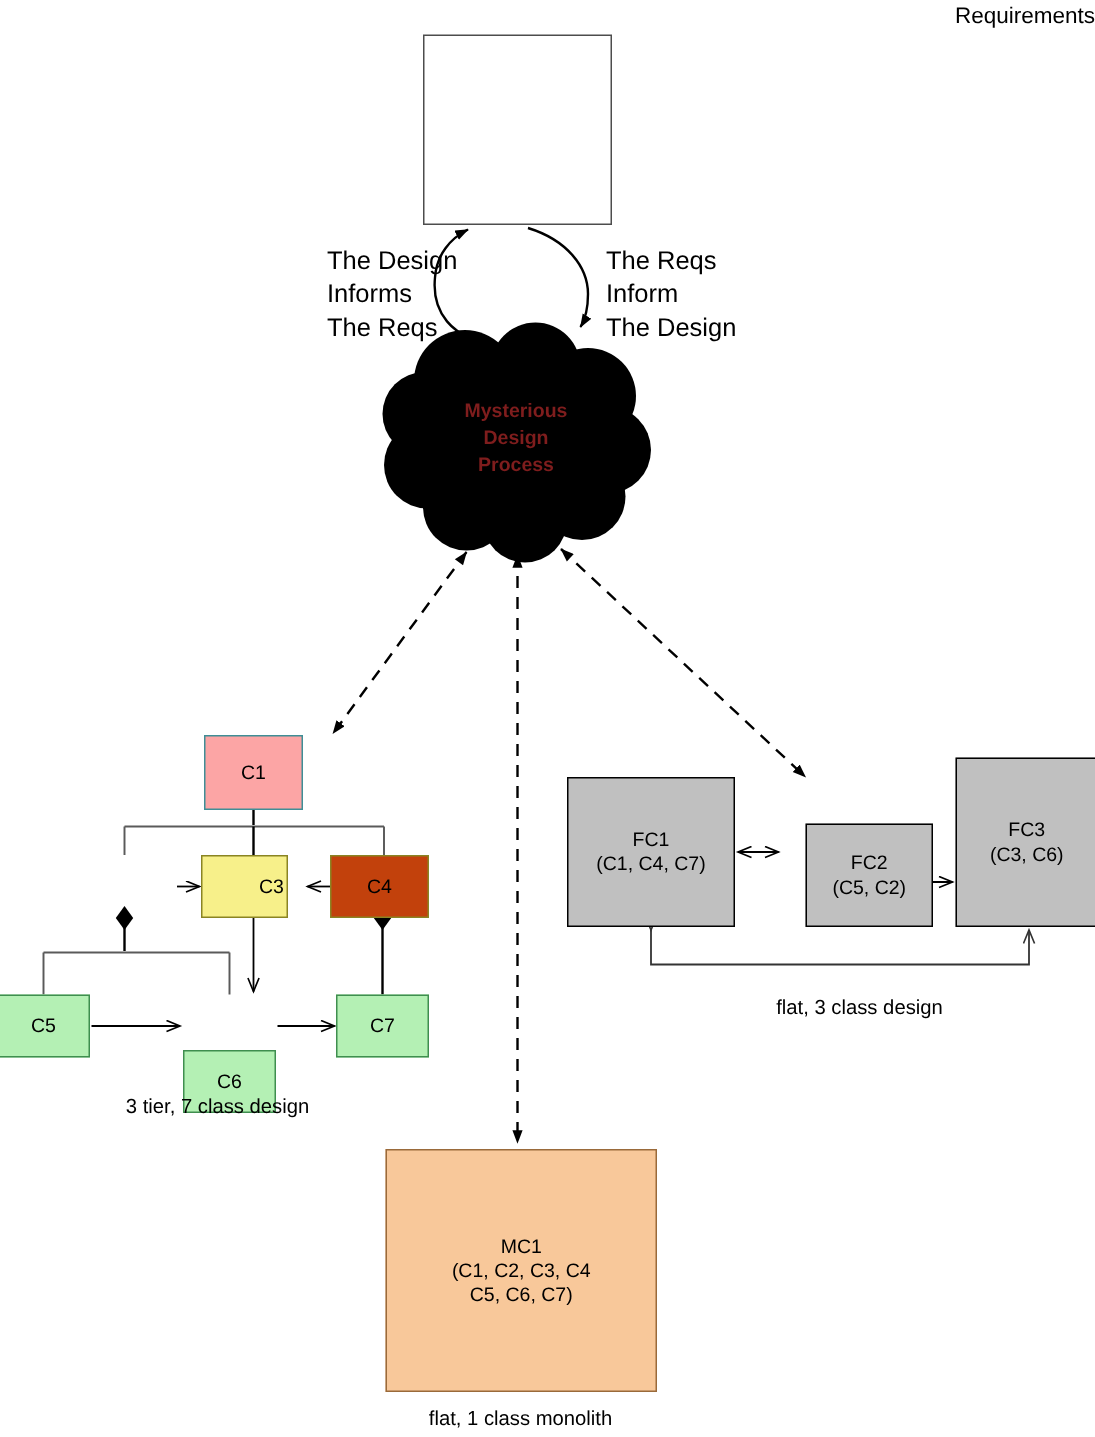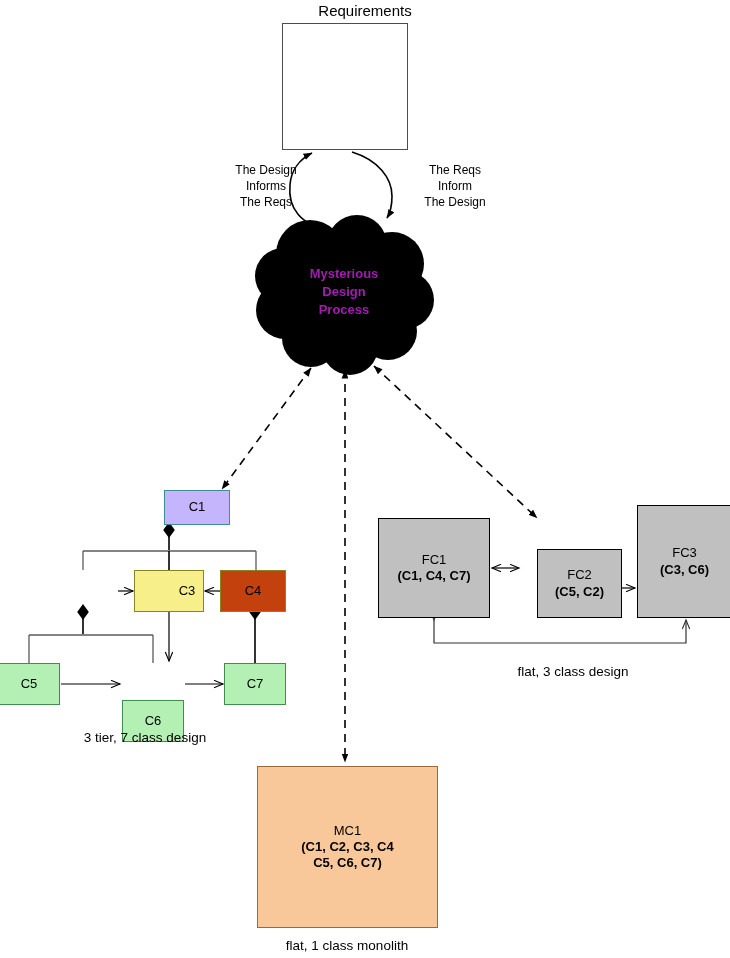--- a/index.html
+++ b/index.html
@@ -34,68 +34,68 @@
     justify-content: center;
     text-align: center;
     font-size: 13px;
     color: #000000;
     z-index: 5;
   }
   .node .nm {
     line-height: 1.25;
   }
   .node .members {
-    font-weight: bold;
+    font-weight: normal;
     line-height: 1.25;
     white-space: pre;
   }
   .caption {
     position: absolute;
     font-size: 13.5px;
     color: #000;
     text-align: center;
     z-index: 6;
     white-space: nowrap;
   }
   .edge-label {
     position: absolute;
-    font-size: 12px;
+    font-size: 17px;
     color: #000;
     line-height: 1.32;
-    text-align: center;
+    text-align: left;
     z-index: 6;
     white-space: pre-line;
   }
   #req-title {
     position: absolute;
     left: 0;
     top: 2px;
     width: 730px;
-    text-align: center;
+    text-align: right;
     font-size: 15px;
     color: #000;
     z-index: 6;
   }
   #req-box {
     position: absolute;
     left: 282px;
     top: 23px;
     width: 124px;
     height: 125px;
     border: 1.3px solid #4d4d4d;
     background: #ffffff;
     z-index: 4;
   }
   #cloud-label {
     position: absolute;
     left: 278px;
     top: 265px;
     width: 132px;
     text-align: center;
-    color: #a21caf;
+    color: #7f1d1d;
     font-weight: bold;
     font-size: 13px;
     line-height: 1.38;
     z-index: 7;
     white-space: pre-line;
   }
 </style>
 </head>
 <body>
 
@@ -108,26 +108,26 @@
 Design
 Process</div>
 
   <div class="edge-label" style="left:218px; top:163px; width:96px;">The Design
 Informs
 The Reqs</div>
   <div class="edge-label" style="left:404px; top:163px; width:102px;">The Reqs
 Inform
 The Design</div>
 
-  <div class="node" style="left:136px; top:490px; width:66px; height:35px; background:#c4b5fd; border:1.4px solid #3f8e96;margin-left:28px;">
+  <div class="node" style="left:136px; top:490px; width:66px; height:50px; background:#fca5a5; border:1.4px solid #3f8e96;">
     <div class="nm">C1</div>
   </div>
 
 
-  <div class="node" style="left:134px; top:570px; width:70px; height:42px; background:#f7f08a; border:1.4px solid #8a8423;padding-left:36px;">
+  <div class="node" style="left:134px; top:570px; width:58px; height:42px; background:#f7f08a; border:1.4px solid #8a8423;padding-left:36px;">
     <div class="nm">C3</div>
   </div>
 
   <div class="node" style="left:220px; top:570px; width:66px; height:42px; background:#c2410c; border:1.4px solid #8a8423;">
     <div class="nm">C4</div>
   </div>
 
   <div class="node" style="left:-2px; top:663px; width:62px; height:42px; background:#b4f0b4; border:1.4px solid #3f8e4f;">
     <div class="nm">C5</div>
   </div>

